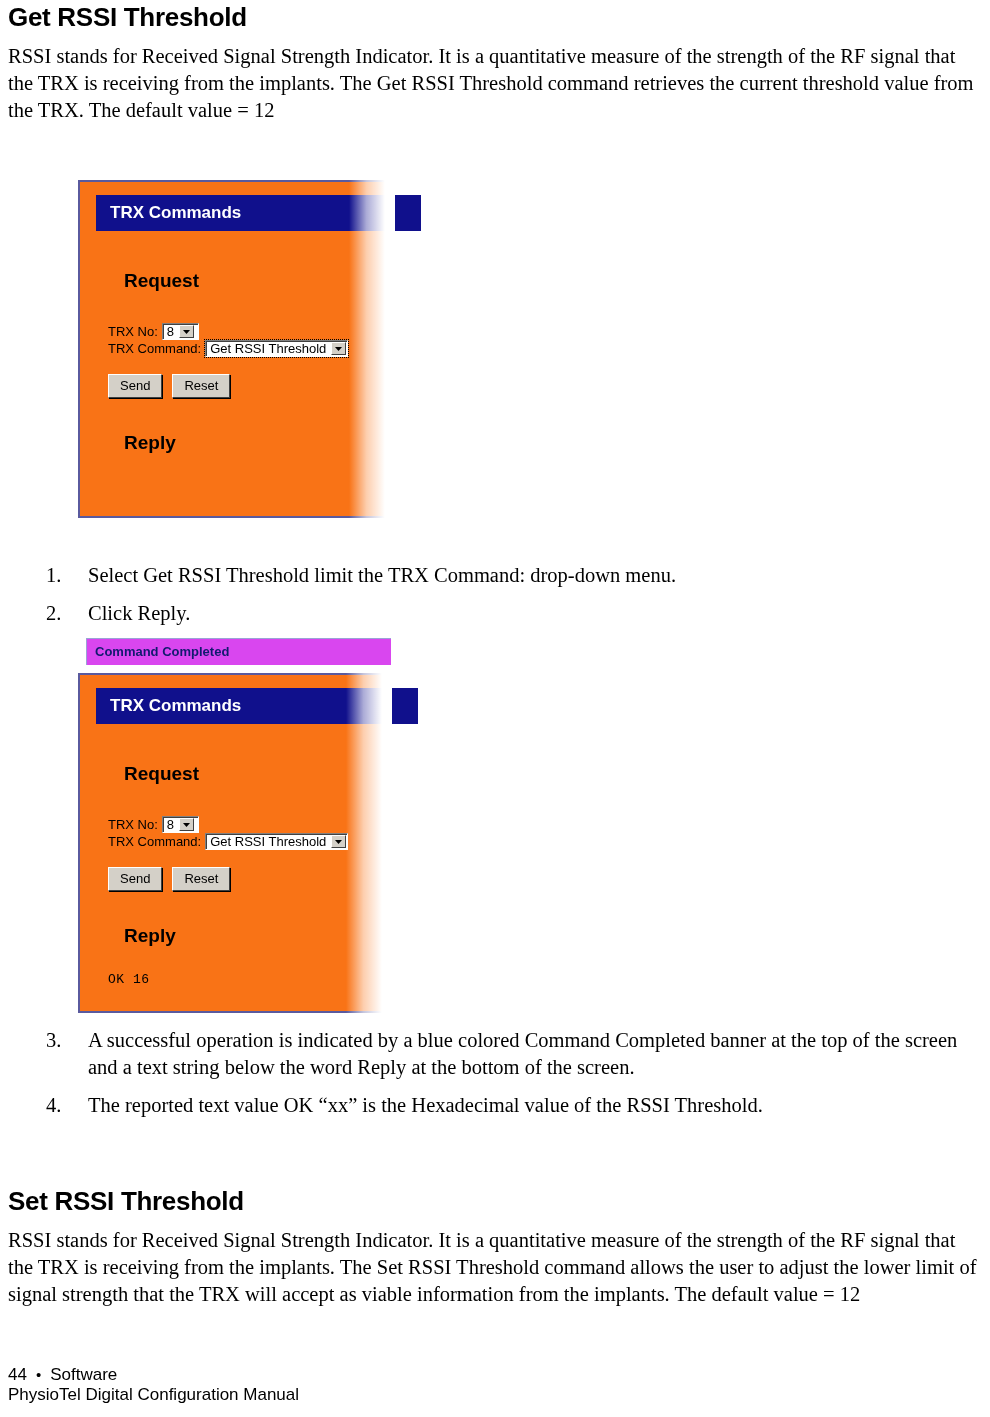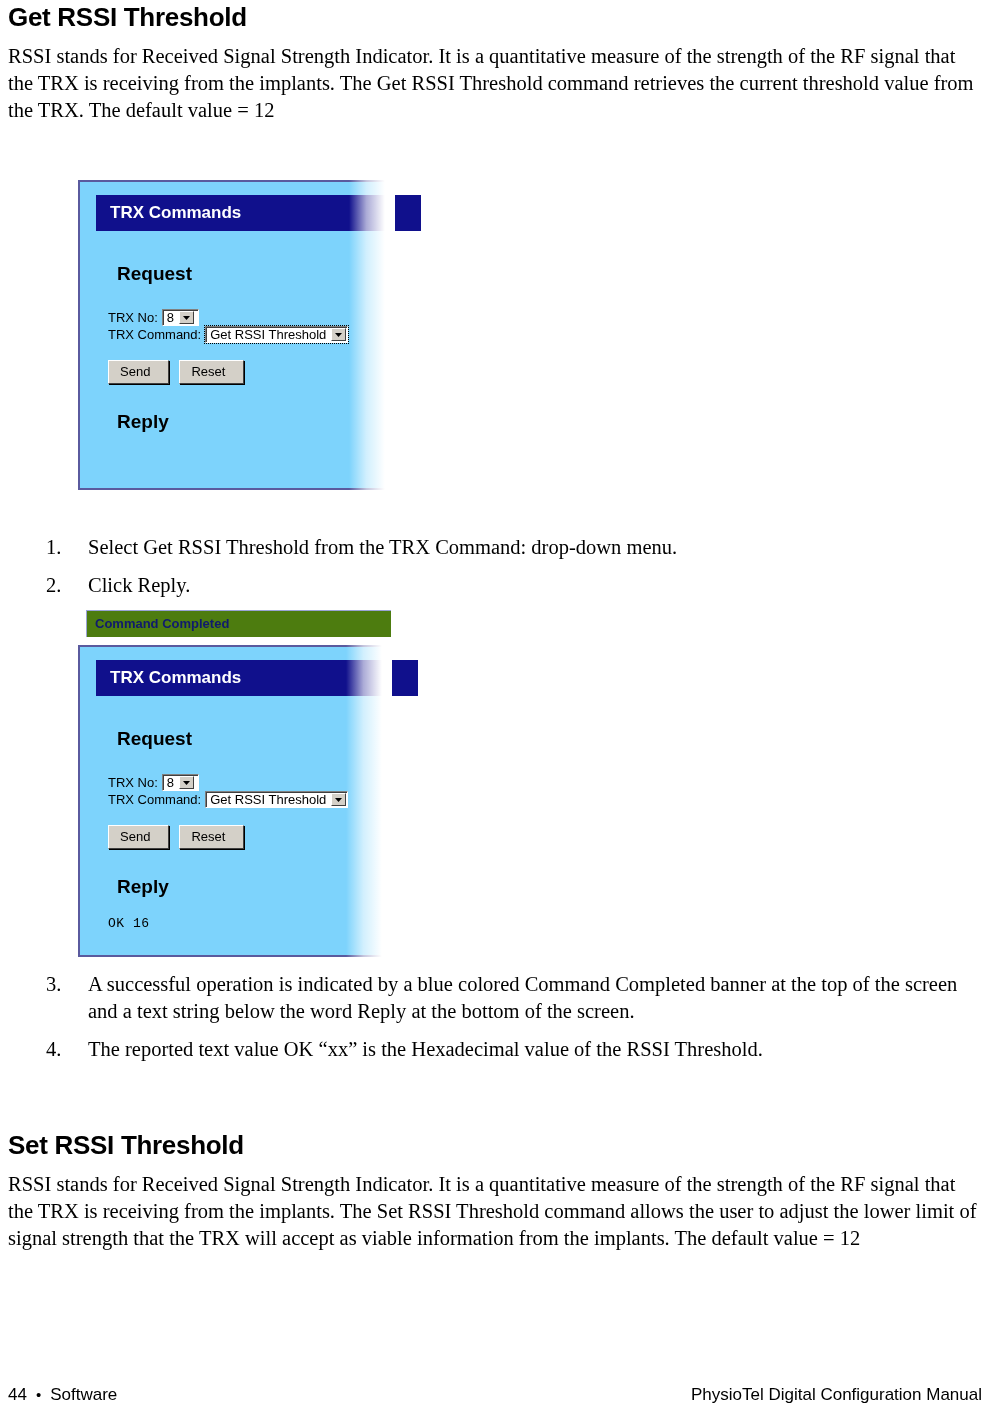--- a/index.html
+++ b/index.html
@@ -65,21 +65,21 @@
     text-align: left;
     font-size: 20.5px;
   }
 
   
   .shot-wrap {
     position: relative;
   }
   .shot {
     position: relative;
-    background: #7dd3fc;
+    background: #f97316;
     border: 2px solid #5a5a9e;
     box-sizing: border-box;
   }
   
   .shot-fade {
     position: absolute;
     top: -3px;
     right: -2px;
     bottom: -3px;
     width: 46px;
@@ -96,21 +96,21 @@
     line-height: 17px;
     padding: 9px 0 10px 14px;
   }
   .subhead {
     font-family: "Liberation Sans", "DejaVu Sans", sans-serif;
     font-weight: bold;
     font-size: 19px;
     line-height: 19px;
     color: #000;
     padding: 0;
-    margin: 9px;
+    margin: 16px;
   }
   .form-row {
     font-family: "Liberation Sans", "DejaVu Sans", sans-serif;
     font-size: 13px;
     line-height: 16px;
     color: #000;
     display: flex;
     align-items: center;
     white-space: nowrap;
     text-align: center;
@@ -164,36 +164,36 @@
     font-family: "Liberation Sans", "DejaVu Sans", sans-serif;
     font-size: 13px;
     line-height: 13px;
     color: #000;
     background: #d4d0c8;
     border-top: 1px solid #ffffff;
     border-left: 1px solid #ffffff;
     border-right: 1px solid #404040;
     border-bottom: 1px solid #404040;
     box-shadow: 1px 1px 0 #000000;
-    padding: 4px 18px 5px 11px;
+    padding: 4px 11px 5px 11px;
     box-sizing: border-box;
     min-width: 54px;
     text-align: right;
   }
 
   .reply-text {
     font-family: "Liberation Mono", "DejaVu Sans Mono", monospace;
     font-size: 13px;
     line-height: 15px;
     color: #000;
     letter-spacing: 0.5px;
   }
 
   .status-banner {
-    background: #4d7c0f;
+    background: #d946ef;
     border-top: 1px solid #9aa3d6;
     border-left: 1px solid #9aa3d6;
     color: #101a6e;
     font-family: "Liberation Sans", "DejaVu Sans", sans-serif;
     font-weight: bold;
     font-size: 13px;
     line-height: 15px;
     padding: 5px 0 6px 8px;
     box-sizing: border-box;
   }
@@ -203,20 +203,21 @@
     position: absolute;
     left: 8px;
     right: 8px;
     bottom: 14px;
     display: flex;
     justify-content: space-between;
     align-items: baseline;
     font-family: "Liberation Sans", "DejaVu Sans", sans-serif;
     font-size: 17px;
     color: #000;
+    flex-direction: column;
   }
   .footer .left { display: flex; align-items: baseline; gap: 9px; }
   .footer .bullet { font-size: 15px; line-height: 17px; }
 </style>
 </head>
 <body>
 
 <div class="page">
 
   <h1 class="sec-head" style="margin-top:2px;">Get RSSI Threshold</h1>
@@ -271,21 +272,21 @@
         <div class="reply-text" style="min-height:15px;"></div>
       </div>
     </div>
     <div class="shot-fade"></div>
   </div>
 
   <div style="height:44px;"></div>
   <ol class="steps">
     <li>
       <span class="num">1.</span>
-      <span>Select Get RSSI Threshold from the TRX Command: drop-down menu.</span>
+      <span>Select Get RSSI Threshold limit the TRX Command: drop-down menu.</span>
     </li>
     <li>
       <span class="num">2.</span>
       <span>Click Reply.</span>
     </li>
   </ol>
 
   <div class="shot-wrap" style="margin-left:70px; margin-top:4px; width:312px;">
 
     <div class="status-banner" style="margin-left:8px; width:305px;">Command Completed</div>

